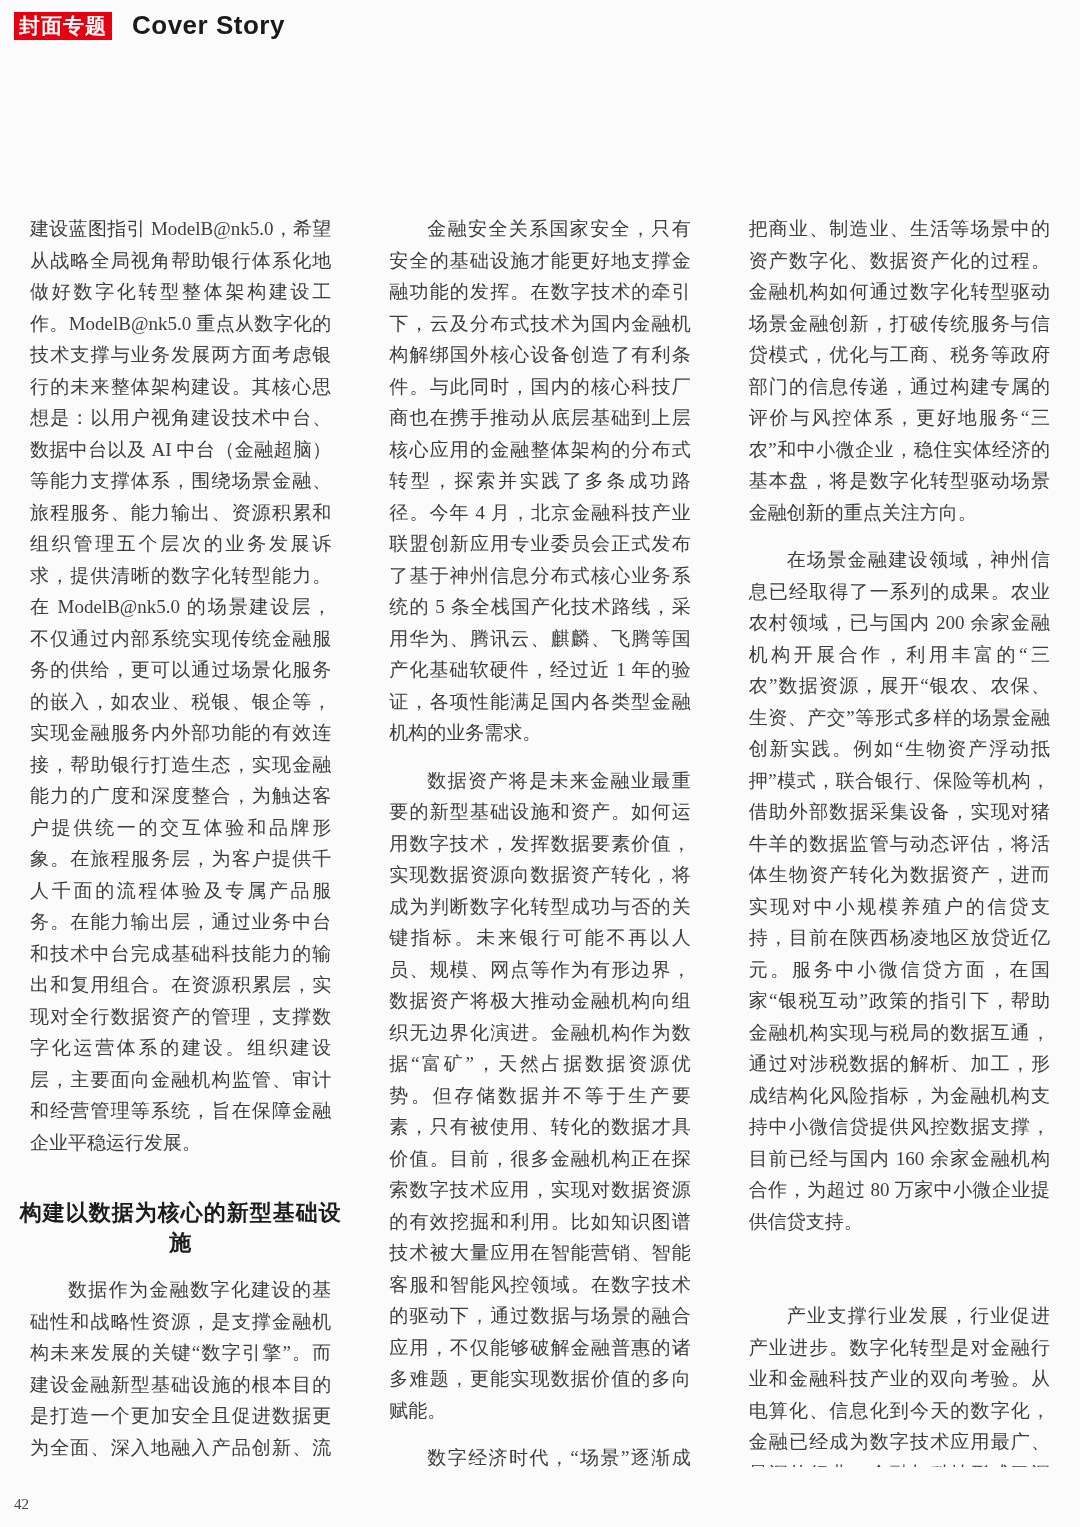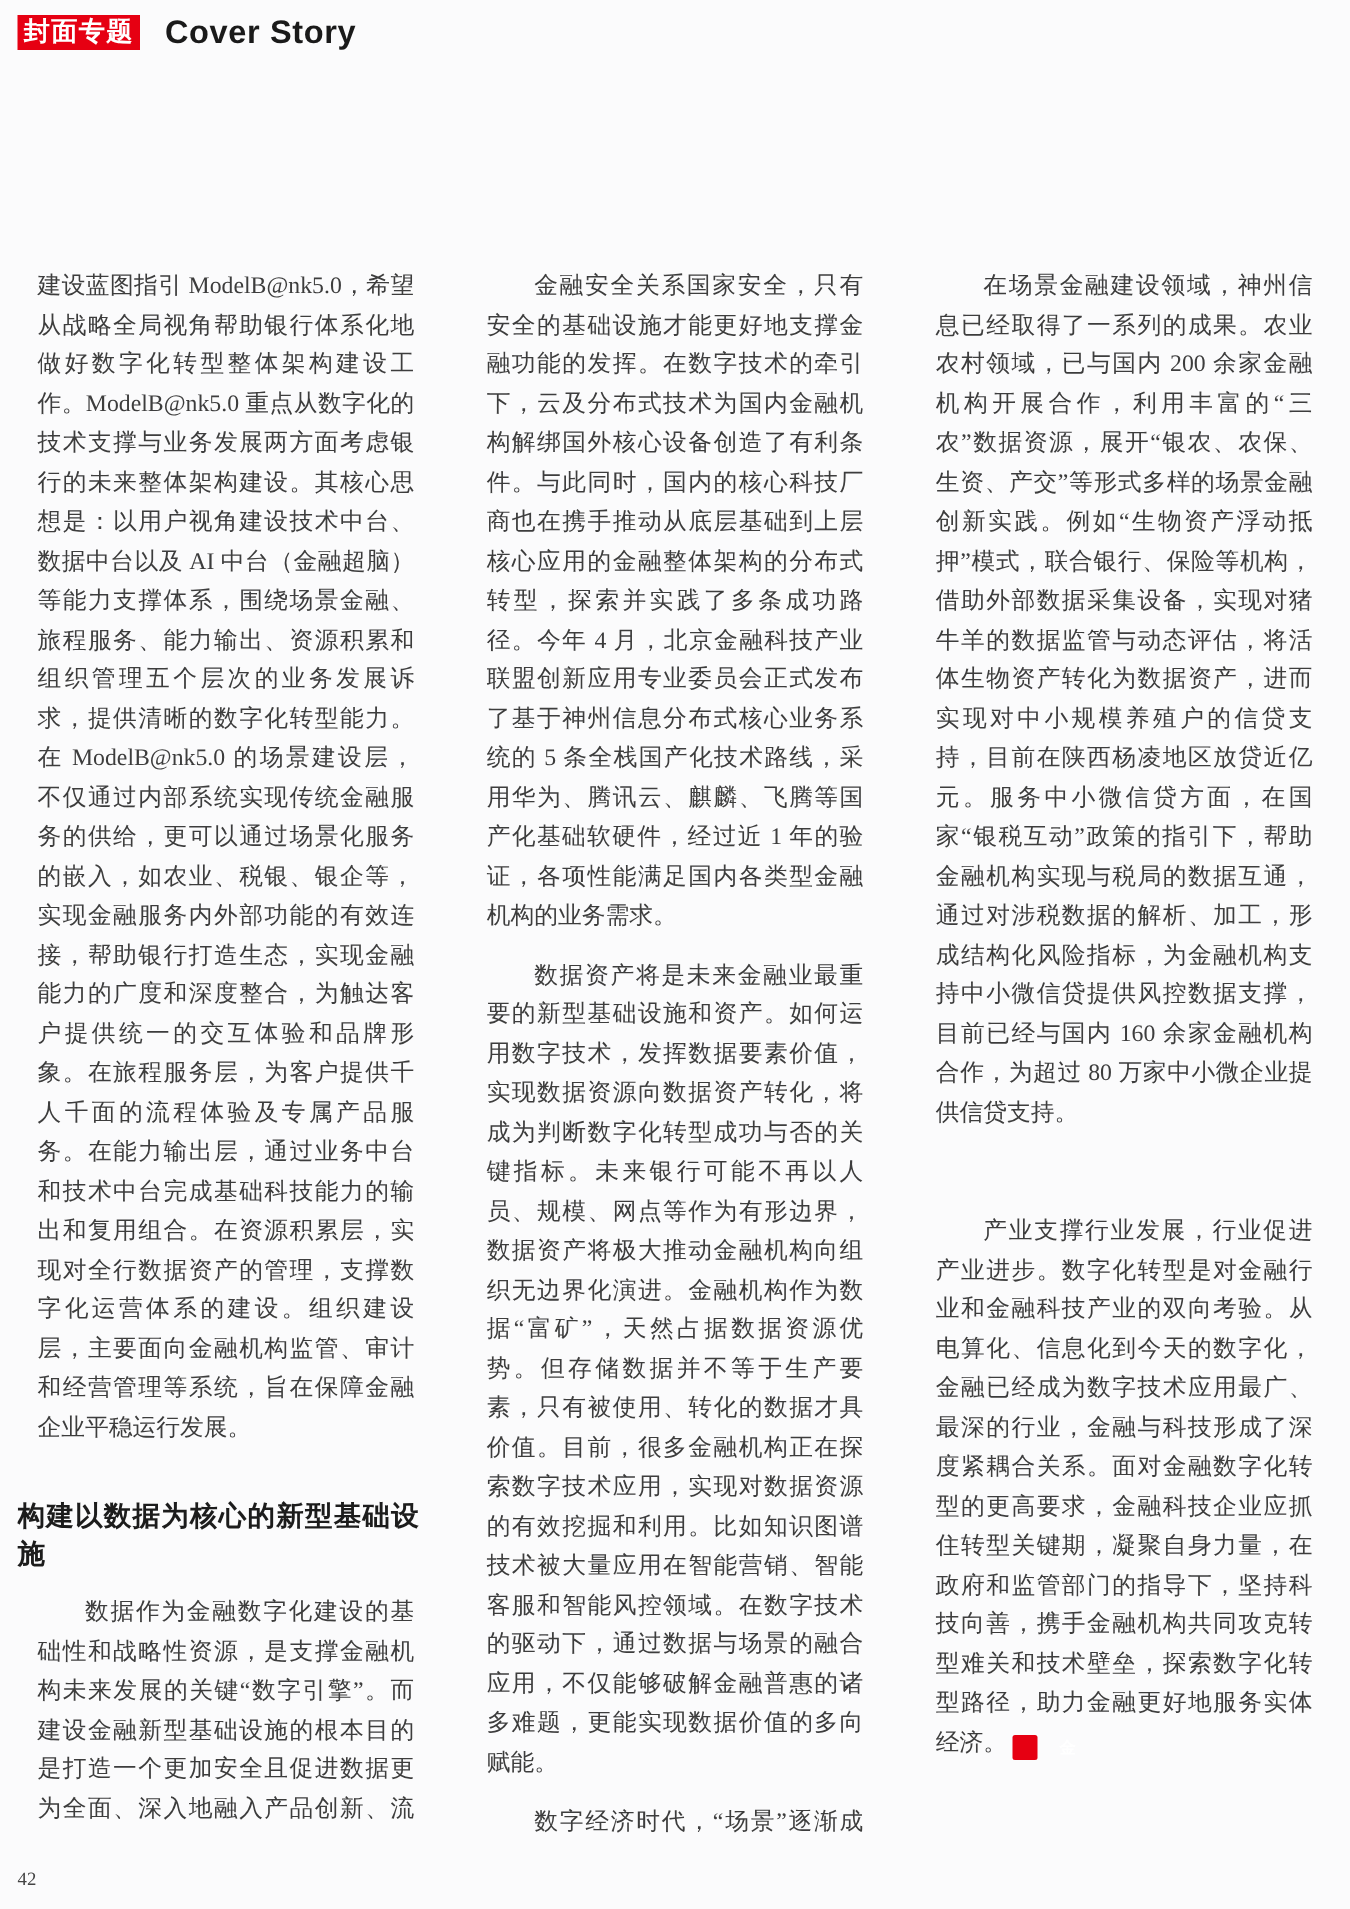--- a/index.html
+++ b/index.html
@@ -39,21 +39,21 @@
   .para {
     margin: 16px; text-align: justify;
     word-break: break-all;
   }
   .para.indent { text-indent: 2em; }
   .sec-heading {
     margin: 40px 0 9px;
     font-family: "Liberation Sans", "DejaVu Sans", sans-serif;
     font-weight: bold; font-size: 22px; line-height: 30px;
     color: #1c1c1c; letter-spacing: 1px;
-    text-align: left;
+    text-align: center;
   }
   .spacer { height: 31px; }
   .end-mark {
     display: inline-block; vertical-align: -2px;
     width: 20px; height: 20px; margin-left: 4px;
     background: #e60012; color: #ffffff;
     font-family: "Liberation Sans", "DejaVu Sans", sans-serif;
     font-size: 13px; font-weight: bold;
     line-height: 20px; text-align: center;
     border-radius: 2px;
@@ -77,19 +77,20 @@
       <p class="para">建设蓝图指引 ModelB@nk5.0，希望从战略全局视角帮助银行体系化地做好数字化转型整体架构建设工作。ModelB@nk5.0 重点从数字化的技术支撑与业务发展两方面考虑银行的未来整体架构建设。其核心思想是：以用户视角建设技术中台、数据中台以及 AI 中台（金融超脑）等能力支撑体系，围绕场景金融、旅程服务、能力输出、资源积累和组织管理五个层次的业务发展诉求，提供清晰的数字化转型能力。在 ModelB@nk5.0 的场景建设层，不仅通过内部系统实现传统金融服务的供给，更可以通过场景化服务的嵌入，如农业、税银、银企等，实现金融服务内外部功能的有效连接，帮助银行打造生态，实现金融能力的广度和深度整合，为触达客户提供统一的交互体验和品牌形象。在旅程服务层，为客户提供千人千面的流程体验及专属产品服务。在能力输出层，通过业务中台和技术中台完成基础科技能力的输出和复用组合。在资源积累层，实现对全行数据资产的管理，支撑数字化运营体系的建设。组织建设层，主要面向金融机构监管、审计和经营管理等系统，旨在保障金融企业平稳运行发展。</p>
       <h2 class="sec-heading">构建以数据为核心的新型基础设施</h2>
       <p class="para indent">数据作为金融数字化建设的基础性和战略性资源，是支撑金融机构未来发展的关键“数字引擎”。而建设金融新型基础设施的根本目的是打造一个更加安全且促进数据更为全面、深入地融入产品创新、流程优化和风险防控等关键业务环节的安全底座，金融基础设施是数字化转型的基</p>
     </div>
     <div class="col">
       <p class="para indent">金融安全关系国家安全，只有安全的基础设施才能更好地支撑金融功能的发挥。在数字技术的牵引下，云及分布式技术为国内金融机构解绑国外核心设备创造了有利条件。与此同时，国内的核心科技厂商也在携手推动从底层基础到上层核心应用的金融整体架构的分布式转型，探索并实践了多条成功路径。今年 4 月，北京金融科技产业联盟创新应用专业委员会正式发布了基于神州信息分布式核心业务系统的 5 条全栈国产化技术路线，采用华为、腾讯云、麒麟、飞腾等国产化基础软硬件，经过近 1 年的验证，各项性能满足国内各类型金融机构的业务需求。</p>
       <p class="para indent">数据资产将是未来金融业最重要的新型基础设施和资产。如何运用数字技术，发挥数据要素价值，实现数据资源向数据资产转化，将成为判断数字化转型成功与否的关键指标。未来银行可能不再以人员、规模、网点等作为有形边界，数据资产将极大推动金融机构向组织无边界化演进。金融机构作为数据“富矿”，天然占据数据资源优势。但存储数据并不等于生产要素，只有被使用、转化的数据才具价值。目前，很多金融机构正在探索数字技术应用，实现对数据资源的有效挖掘和利用。比如知识图谱技术被大量应用在智能营销、智能客服和智能风控领域。在数字技术的驱动下，通过数据与场景的融合应用，不仅能够破解金融普惠的诸多难题，更能实现数据价值的多向赋能。</p>
       <p class="para indent">数字经济时代，“场景”逐渐成为重构人与商业连接的重要因素。金融行业数字化发展加速了金融服务向嵌入式的“场景化”方向演进，继而衍生出场景金融的新服务模式。场景金融的本质是基于数据，</p>
     </div>
     <div class="col">
+      <p class="para">把商业、制造业、生活等场景中的资产数字化、数据资产化的过程。金融机构如何通过数字化转型驱动场景金融创新，打破传统服务与信贷模式，优化与工商、税务等政府部门的信息传递，通过构建专属的评价与风控体系，更好地服务“三农”和中小微企业，稳住实体经济的基本盘，将是数字化转型驱动场景金融创新的重点关注方向。</p>
       <p class="para indent">在场景金融建设领域，神州信息已经取得了一系列的成果。农业农村领域，已与国内 200 余家金融机构开展合作，利用丰富的“三农”数据资源，展开“银农、农保、生资、产交”等形式多样的场景金融创新实践。例如“生物资产浮动抵押”模式，联合银行、保险等机构，借助外部数据采集设备，实现对猪牛羊的数据监管与动态评估，将活体生物资产转化为数据资产，进而实现对中小规模养殖户的信贷支持，目前在陕西杨凌地区放贷近亿元。服务中小微信贷方面，在国家“银税互动”政策的指引下，帮助金融机构实现与税局的数据互通，通过对涉税数据的解析、加工，形成结构化风险指标，为金融机构支持中小微信贷提供风控数据支撑，目前已经与国内 160 余家金融机构合作，为超过 80 万家中小微企业提供信贷支持。</p>
       <div class="spacer"></div>
       <p class="para indent">产业支撑行业发展，行业促进产业进步。数字化转型是对金融行业和金融科技产业的双向考验。从电算化、信息化到今天的数字化，金融已经成为数字技术应用最广、最深的行业，金融与科技形成了深度紧耦合关系。面对金融数字化转型的更高要求，金融科技企业应抓住转型关键期，凝聚自身力量，在政府和监管部门的指导下，坚持科技向善，携手金融机构共同攻克转型难关和技术壁垒，探索数字化转型路径，助力金融更好地服务实体经济。<span class="end-mark">金</span></p>
     </div>
   </main>
 
 <div class="page-number">42</div>
 
 </body></html>

